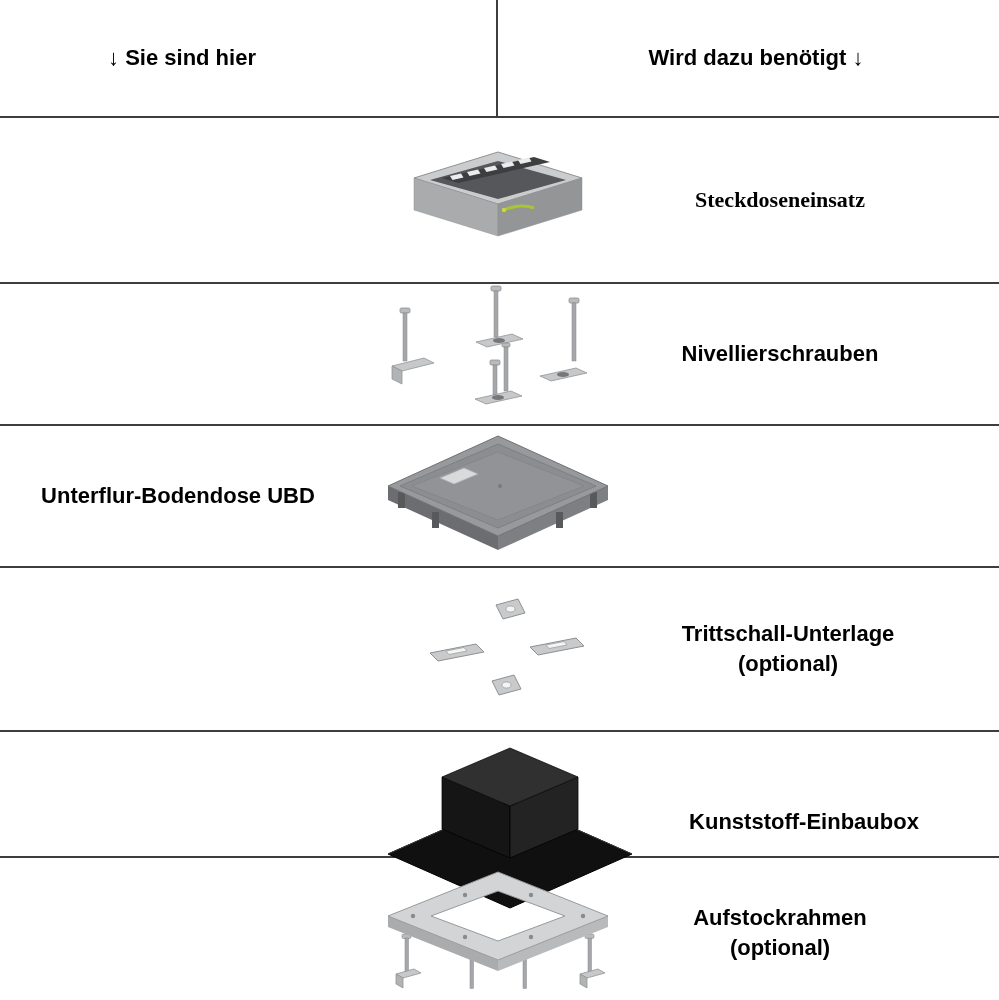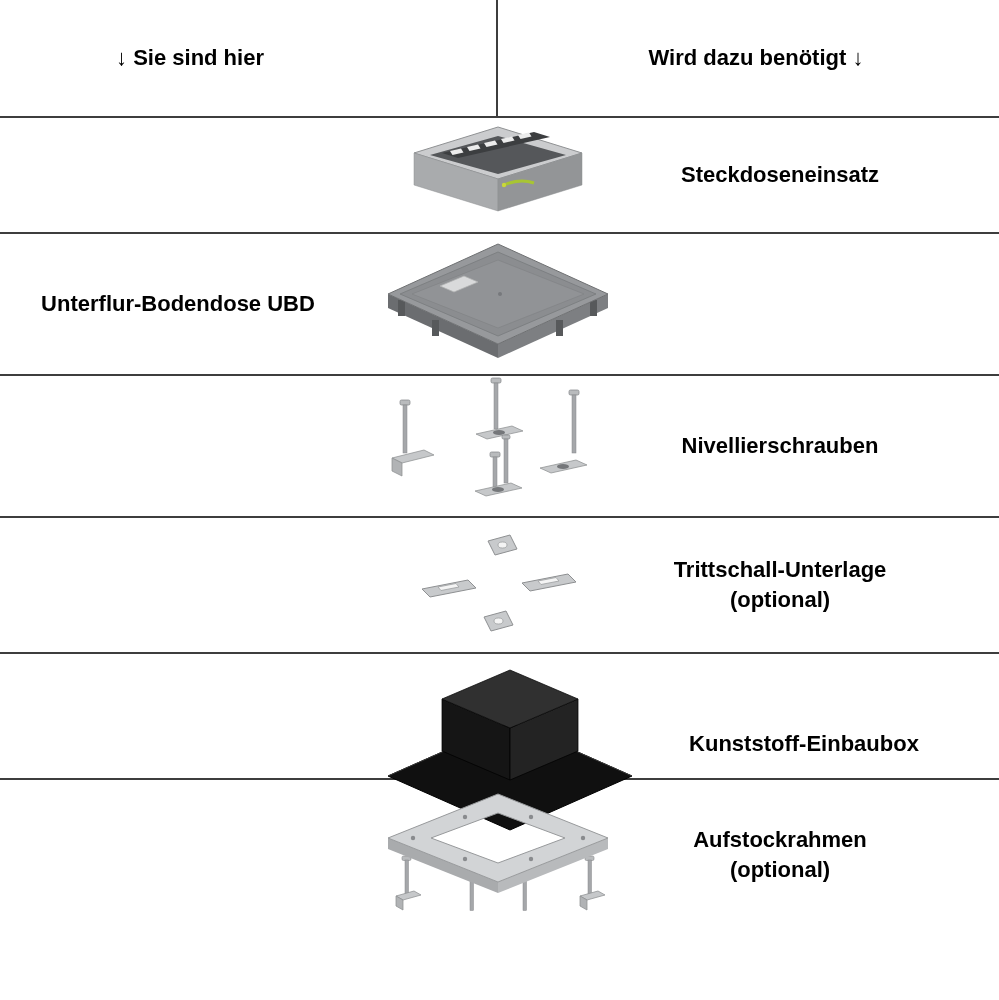--- a/index.html
+++ b/index.html
@@ -20,33 +20,33 @@
     position: absolute;
     left: 496px; top: 0; bottom: 0;
     width: 2px; background: #3d3d3d;
   }
   .header-label {
     position: absolute;
     top: 0; height: 116px;
     display: flex; align-items: center; justify-content: center;
     font-size: 22px; font-weight: bold; color: #000;
   }
-  .header-label.left  { left: 12px;    width: 356px; }
+  .header-label.left  { left: 4px;    width: 356px; }
   .header-label.right { left: 536px; width: 440px; }
 
   .row {
     display: grid;
     grid-template-columns: 356px 284px 280px 1fr;
     align-items: center;
     border-bottom: 2px solid #3d3d3d;
   }
-  .row.r1 { height: 116px; }
+  .row.r1 { height: 166px; font-family: Liberation Serif, serif; }
   .row.r2 { height: 142px; }
   .row.r3 { height: 142px; }
-  .row.r4 { height: 136px; }
+  .row.r4 { height: 164px; padding-left: 8px; }
   .row.r5 { height: 126px; gap: 12px; }
   .row.r6 { height: 107px; border-bottom: none; }
 
   .cell-left   { grid-column: 1; text-align: center; }
   .cell-image  { grid-column: 2; display: flex; align-items: center; justify-content: center; }
   .cell-right  { grid-column: 3; text-align: center; }
 
   .label {
     font-size: 22px; font-weight: bold; color: #000;
     line-height: 1.35;
@@ -79,20 +79,54 @@
         <polygon points="100,60 184,34 184,66 100,92" fill="#939597" stroke="#8f9193" stroke-width="0.5"></polygon>
         <path d="M106,66 q 16,-7 30,-2" stroke="#a8c532" stroke-width="3" fill="none"></path>
         <circle cx="106" cy="66" r="2.2" fill="#c9d83a"></circle>
       </svg>
     </div>
     <div class="cell-right">
       <div class="label">Steckdoseneinsatz</div>
     </div>
   </div>
 
+  <div class="row r3">
+    <div class="cell-image">
+      <svg width="240" height="140" viewBox="0 0 240 140">
+
+        <rect x="22" y="24" width="10" height="5" rx="1.5" fill="#b9bbbd" stroke="#87898c" stroke-width="0.75"></rect>
+        <rect x="25" y="29" width="4" height="48" fill="#a5a7aa" stroke="#87898c" stroke-width="0.5"></rect>
+        <polygon points="14,82 46,74 56,79 24,87" fill="#c6c8ca" stroke="#8e9092" stroke-width="0.75"></polygon>
+        <polygon points="14,82 24,87 24,100 14,95" fill="#b1b3b5" stroke="#8e9092" stroke-width="0.75"></polygon>
+
+        <rect x="113" y="2" width="10" height="5" rx="1.5" fill="#b9bbbd" stroke="#87898c" stroke-width="0.75"></rect>
+        <rect x="116" y="7" width="4" height="46" fill="#a5a7aa" stroke="#87898c" stroke-width="0.5"></rect>
+        <polygon points="98,58 134,50 145,55 109,63" fill="#c6c8ca" stroke="#8e9092" stroke-width="0.75"></polygon>
+        <ellipse cx="121" cy="56.5" rx="6" ry="2.5" fill="#75777a"></ellipse>
+
+        <rect x="191" y="14" width="10" height="5" rx="1.5" fill="#b9bbbd" stroke="#87898c" stroke-width="0.75"></rect>
+        <rect x="194" y="19" width="4" height="58" fill="#a5a7aa" stroke="#87898c" stroke-width="0.5"></rect>
+
+        <rect x="124" y="59" width="8" height="4" rx="1.5" fill="#b9bbbd" stroke="#87898c" stroke-width="0.75"></rect>
+        <rect x="126" y="63" width="4" height="44" fill="#a5a7aa" stroke="#87898c" stroke-width="0.5"></rect>
+
+        <rect x="112" y="76" width="10" height="5" rx="1.5" fill="#b9bbbd" stroke="#87898c" stroke-width="0.75"></rect>
+        <rect x="115" y="81" width="4" height="30" fill="#a5a7aa" stroke="#87898c" stroke-width="0.5"></rect>
+        <polygon points="97,115 133,107 144,112 108,120" fill="#c6c8ca" stroke="#8e9092" stroke-width="0.75"></polygon>
+        <ellipse cx="120" cy="113.5" rx="6" ry="2.5" fill="#75777a"></ellipse>
+
+        <polygon points="162,92 198,84 209,89 173,97" fill="#c6c8ca" stroke="#8e9092" stroke-width="0.75"></polygon>
+        <ellipse cx="185" cy="90.5" rx="6" ry="2.5" fill="#75777a"></ellipse>
+      </svg>
+    </div>
+    <div class="cell-right">
+      <div class="label">Nivellierschrauben</div>
+    </div>
+  </div>
+
   <div class="row r2">
     <div class="cell-left">
       <div class="label">Unterflur-Bodendose UBD</div>
     </div>
     <div class="cell-image">
       <svg width="240" height="140" viewBox="0 0 240 140">
         <polygon points="10,60 120,110 120,124 10,74" fill="#6b6d70"></polygon>
         <polygon points="120,110 230,60 230,74 120,124" fill="#7d7f82"></polygon>
         <rect x="54" y="86" width="7" height="16" fill="#57595b"></rect>
         <rect x="178" y="86" width="7" height="16" fill="#57595b"></rect>
@@ -100,54 +134,20 @@
         <rect x="212" y="66" width="7" height="16" fill="#57595b"></rect>
         <polygon points="120,10 230,60 120,110 10,60" fill="#97999c" stroke="#6e7072" stroke-width="1"></polygon>
         <polygon points="120,18 218,60 120,102 22,60" fill="#8b8d90" stroke="#77797c" stroke-width="0.75"></polygon>
         <polygon points="120,26 206,60 120,94 34,60" fill="#919396" stroke="#7c7e81" stroke-width="0.5"></polygon>
         <polygon points="62,52 86,42 100,48 76,58" fill="#d9dadb" stroke="#b0b1b2" stroke-width="0.75"></polygon>
         <circle cx="122" cy="60" r="2" fill="#77797c"></circle>
       </svg>
     </div>
   </div>
 
-  <div class="row r3">
-    <div class="cell-image">
-      <svg width="240" height="140" viewBox="0 0 240 140">
-
-        <rect x="22" y="24" width="10" height="5" rx="1.5" fill="#b9bbbd" stroke="#87898c" stroke-width="0.75"></rect>
-        <rect x="25" y="29" width="4" height="48" fill="#a5a7aa" stroke="#87898c" stroke-width="0.5"></rect>
-        <polygon points="14,82 46,74 56,79 24,87" fill="#c6c8ca" stroke="#8e9092" stroke-width="0.75"></polygon>
-        <polygon points="14,82 24,87 24,100 14,95" fill="#b1b3b5" stroke="#8e9092" stroke-width="0.75"></polygon>
-
-        <rect x="113" y="2" width="10" height="5" rx="1.5" fill="#b9bbbd" stroke="#87898c" stroke-width="0.75"></rect>
-        <rect x="116" y="7" width="4" height="46" fill="#a5a7aa" stroke="#87898c" stroke-width="0.5"></rect>
-        <polygon points="98,58 134,50 145,55 109,63" fill="#c6c8ca" stroke="#8e9092" stroke-width="0.75"></polygon>
-        <ellipse cx="121" cy="56.5" rx="6" ry="2.5" fill="#75777a"></ellipse>
-
-        <rect x="191" y="14" width="10" height="5" rx="1.5" fill="#b9bbbd" stroke="#87898c" stroke-width="0.75"></rect>
-        <rect x="194" y="19" width="4" height="58" fill="#a5a7aa" stroke="#87898c" stroke-width="0.5"></rect>
-
-        <rect x="124" y="59" width="8" height="4" rx="1.5" fill="#b9bbbd" stroke="#87898c" stroke-width="0.75"></rect>
-        <rect x="126" y="63" width="4" height="44" fill="#a5a7aa" stroke="#87898c" stroke-width="0.5"></rect>
-
-        <rect x="112" y="76" width="10" height="5" rx="1.5" fill="#b9bbbd" stroke="#87898c" stroke-width="0.75"></rect>
-        <rect x="115" y="81" width="4" height="30" fill="#a5a7aa" stroke="#87898c" stroke-width="0.5"></rect>
-        <polygon points="97,115 133,107 144,112 108,120" fill="#c6c8ca" stroke="#8e9092" stroke-width="0.75"></polygon>
-        <ellipse cx="120" cy="113.5" rx="6" ry="2.5" fill="#75777a"></ellipse>
-
-        <polygon points="162,92 198,84 209,89 173,97" fill="#c6c8ca" stroke="#8e9092" stroke-width="0.75"></polygon>
-        <ellipse cx="185" cy="90.5" rx="6" ry="2.5" fill="#75777a"></ellipse>
-      </svg>
-    </div>
-    <div class="cell-right">
-      <div class="label">Nivellierschrauben</div>
-    </div>
-  </div>
-
   <div class="row r4">
     <div class="cell-image">
       <svg width="200" height="120" viewBox="0 0 200 120">
 
         <polygon points="90,16 112,10 119,24 97,30" fill="#c8cacc" stroke="#8e9092" stroke-width="1"></polygon>
         <ellipse cx="104.5" cy="20" rx="4.5" ry="3" fill="#f4f4f4" stroke="#9a9c9e" stroke-width="0.75"></ellipse>
 
         <polygon points="24,64 70,55 78,63 32,72" fill="#c8cacc" stroke="#8e9092" stroke-width="1"></polygon>
         <polygon points="40,62 58,58.5 61,62 43,65.5" fill="#f4f4f4" stroke="#9a9c9e" stroke-width="0.75"></polygon>
 

